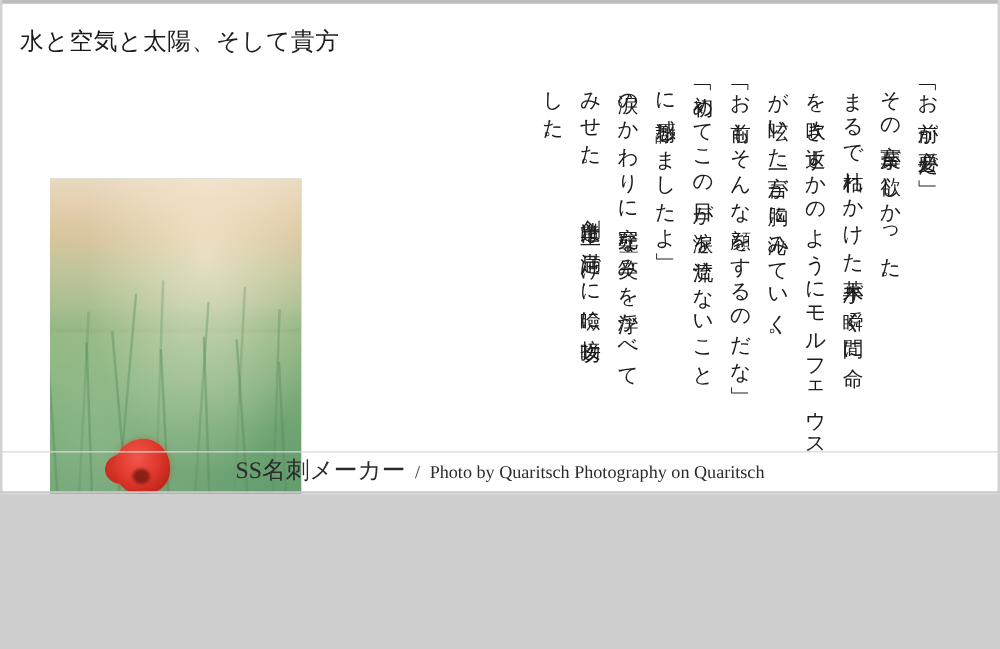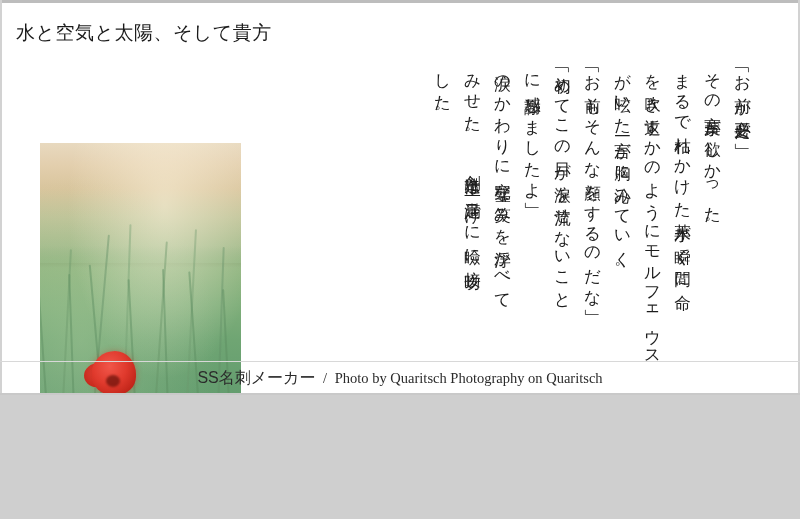--- a/index.html
+++ b/index.html
@@ -167,22 +167,22 @@
     position: absolute;
     bottom: 6px;
     left: 0;
     width: 800px;
     text-align: center;
     font-family: "Liberation Serif", serif;
     font-size: 14.5px;
     color: #2b2b2b;
   }
   .footer .maker {
-    font-family: Liberation Sans, sans-serif;
-    font-size: 16px;
+    font-family: Liberation Serif, serif;
+    font-size: 19px;
   }
   .footer .sep { margin: 0 4px; }
   .bottom-border {
     position: absolute;
     bottom: 0; left: 0;
     width: 800px;
     height: 2px;
     background: #c9c9c9;
   }
   .side-border-l, .side-border-r {

